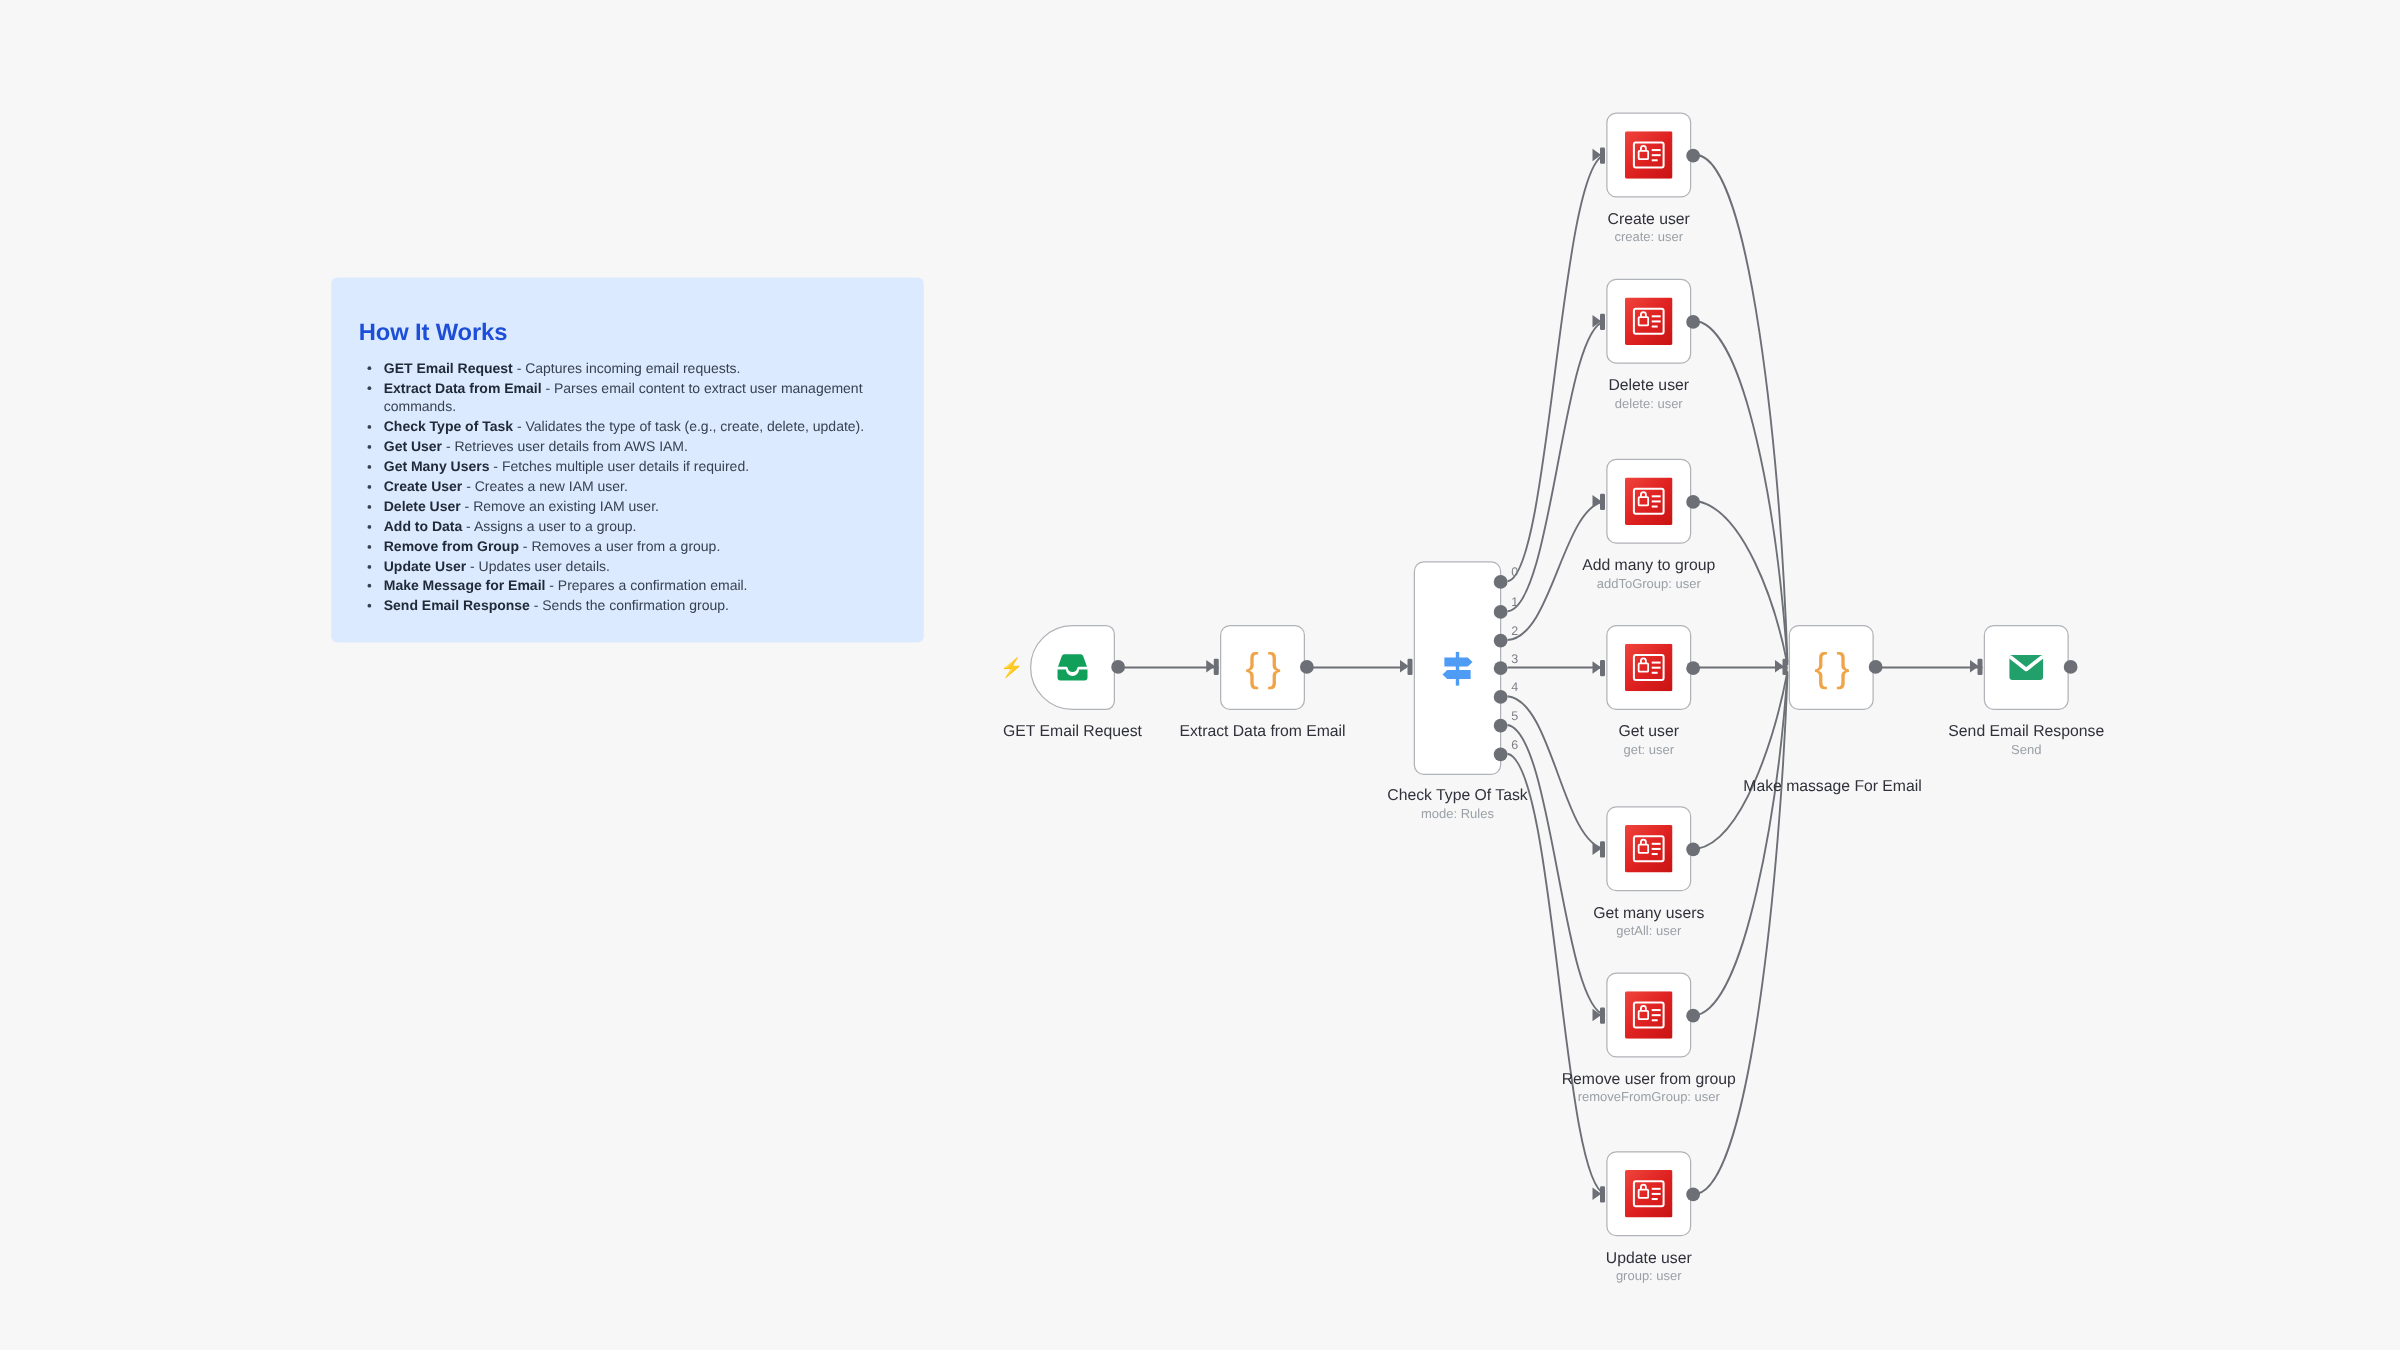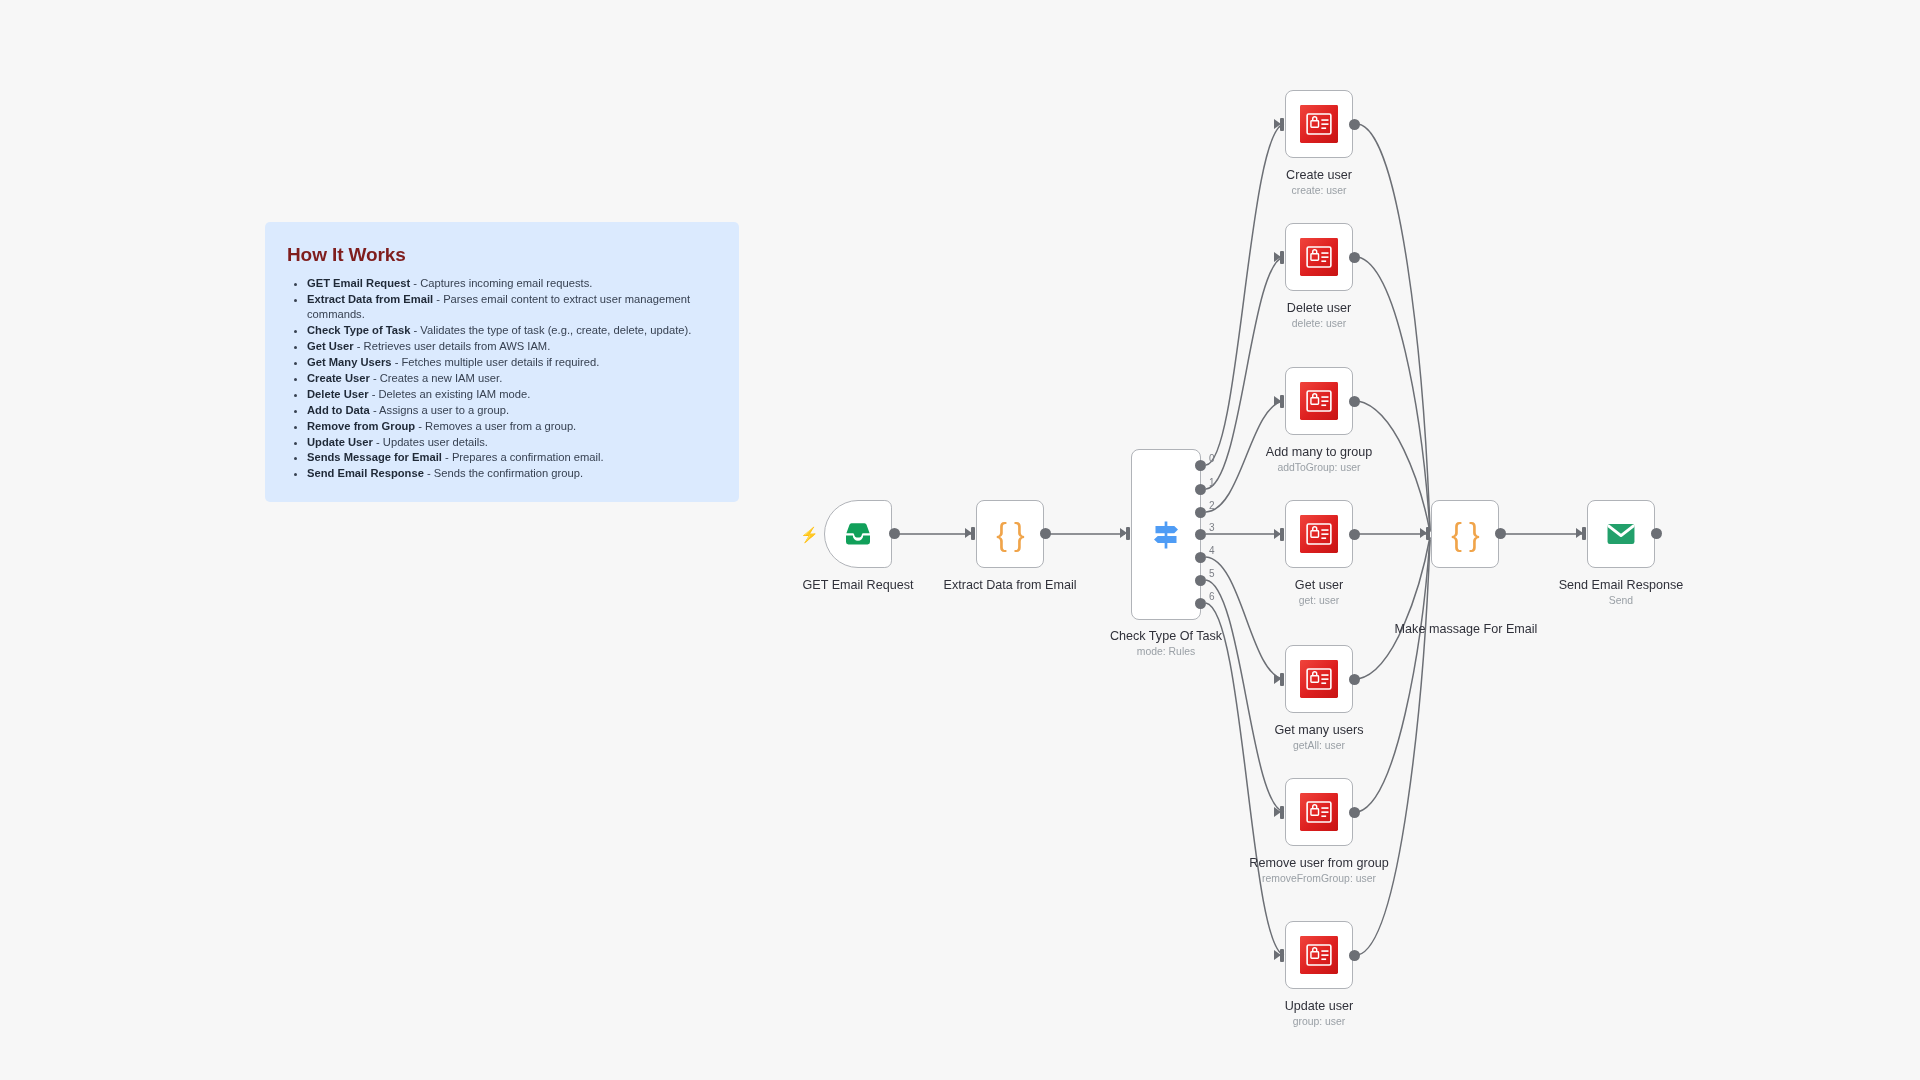--- a/index.html
+++ b/index.html
@@ -17,24 +17,24 @@
     position:absolute;
     left:265px;top:222px;
     width:474px;
     background:#dbeafe;
     border-radius:5px;
     padding:18px 22px 20px 22px;
     box-sizing:border-box;
     color:#1f2937;
   }
   .info-card h2{
-    margin:4px 0 10px 0;
+    margin:16px 0 10px 0;
     font-size:19px;
     font-weight:bold;
-    color:#7f1d1d;
+    color:#1d4ed8;
     letter-spacing:-0.1px;
   }
   .info-card ul{
     margin:0;
     padding-left:20px;
     list-style:disc;
   }
   .info-card li{
     font-size:11.2px;
     line-height:15.4px;
@@ -113,25 +113,25 @@
 
   <div class="info-card">
     <h2>How It Works</h2>
     <ul id="info-list">
         <li><b>GET Email Request</b><span> - Captures incoming email requests.</span></li>
         <li><b>Extract Data from Email</b><span> - Parses email content to extract user management commands.</span></li>
         <li><b>Check Type of Task</b><span> - Validates the type of task (e.g., create, delete, update).</span></li>
         <li><b>Get User</b><span> - Retrieves user details from AWS IAM.</span></li>
         <li><b>Get Many Users</b><span> - Fetches multiple user details if required.</span></li>
         <li><b>Create User</b><span> - Creates a new IAM user.</span></li>
-        <li><b>Delete User</b><span> - Deletes an existing IAM mode.</span></li>
+        <li><b>Delete User</b><span> - Remove an existing IAM user.</span></li>
         <li><b>Add to Data</b><span> - Assigns a user to a group.</span></li>
         <li><b>Remove from Group</b><span> - Removes a user from a group.</span></li>
         <li><b>Update User</b><span> - Updates user details.</span></li>
-        <li><b>Sends Message for Email</b><span> - Prepares a confirmation email.</span></li>
+        <li><b>Make Message for Email</b><span> - Prepares a confirmation email.</span></li>
         <li><b>Send Email Response</b><span> - Sends the confirmation group.</span></li>
       </ul>
   </div>
 
   <svg id="edges" viewBox="0 0 1920 1080">
     <defs>
       <linearGradient id="iamgrad" x1="0" y1="0" x2="1" y2="1">
         <stop offset="0%" stop-color="#f0443c"></stop>
         <stop offset="55%" stop-color="#dd1f1f"></stop>
         <stop offset="100%" stop-color="#c81414"></stop>

